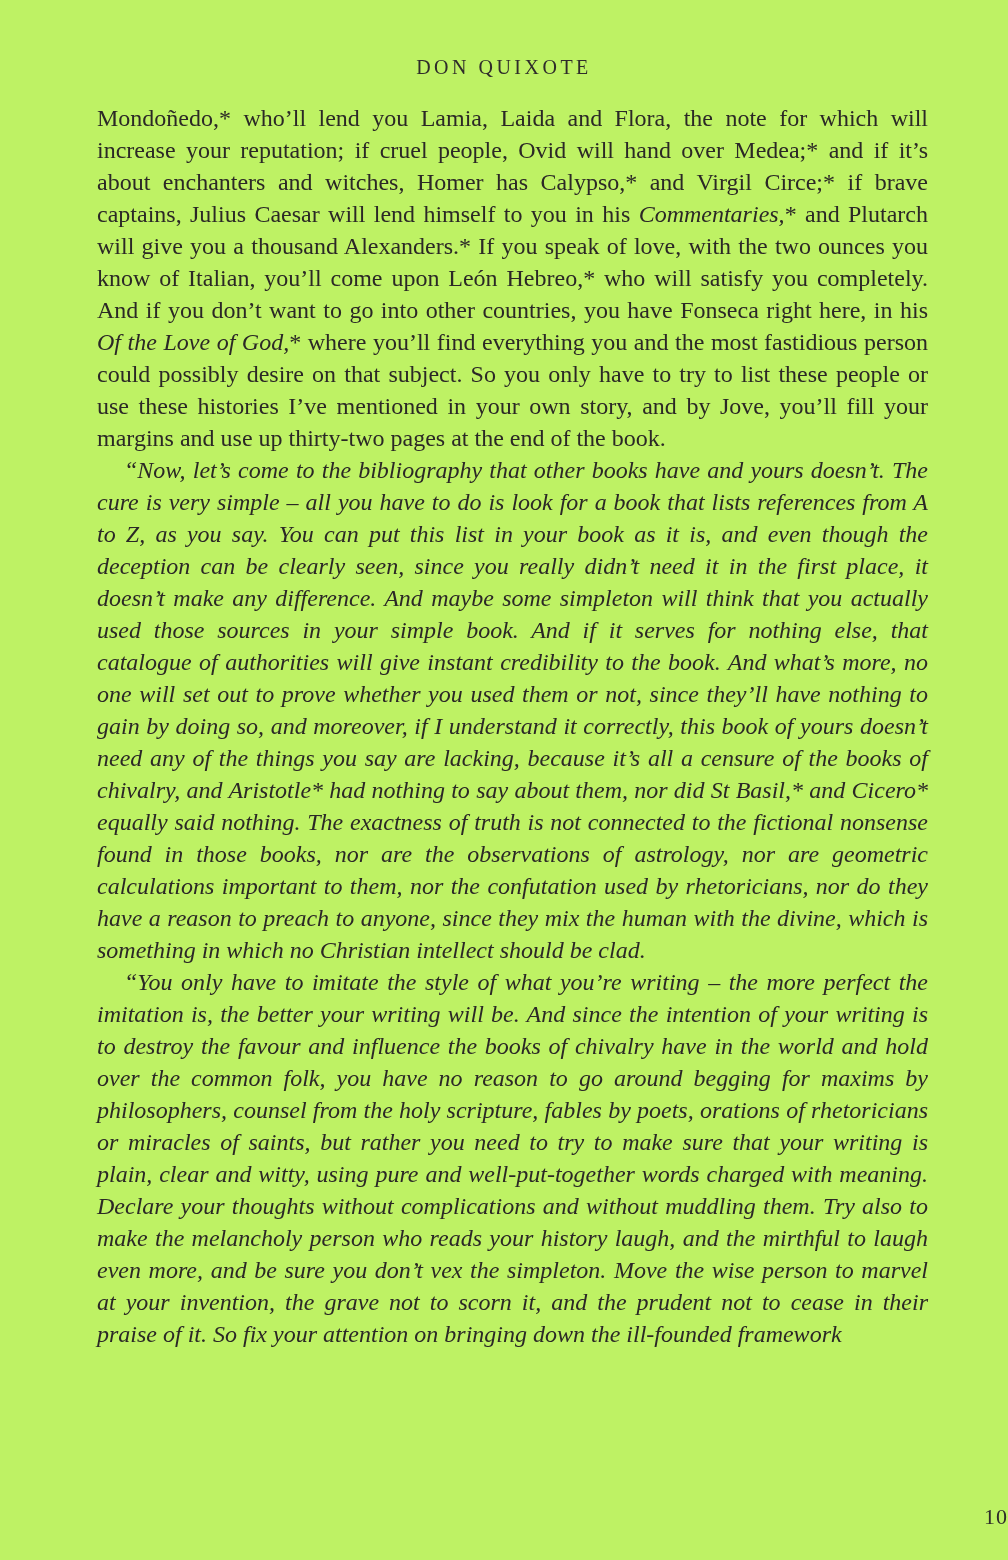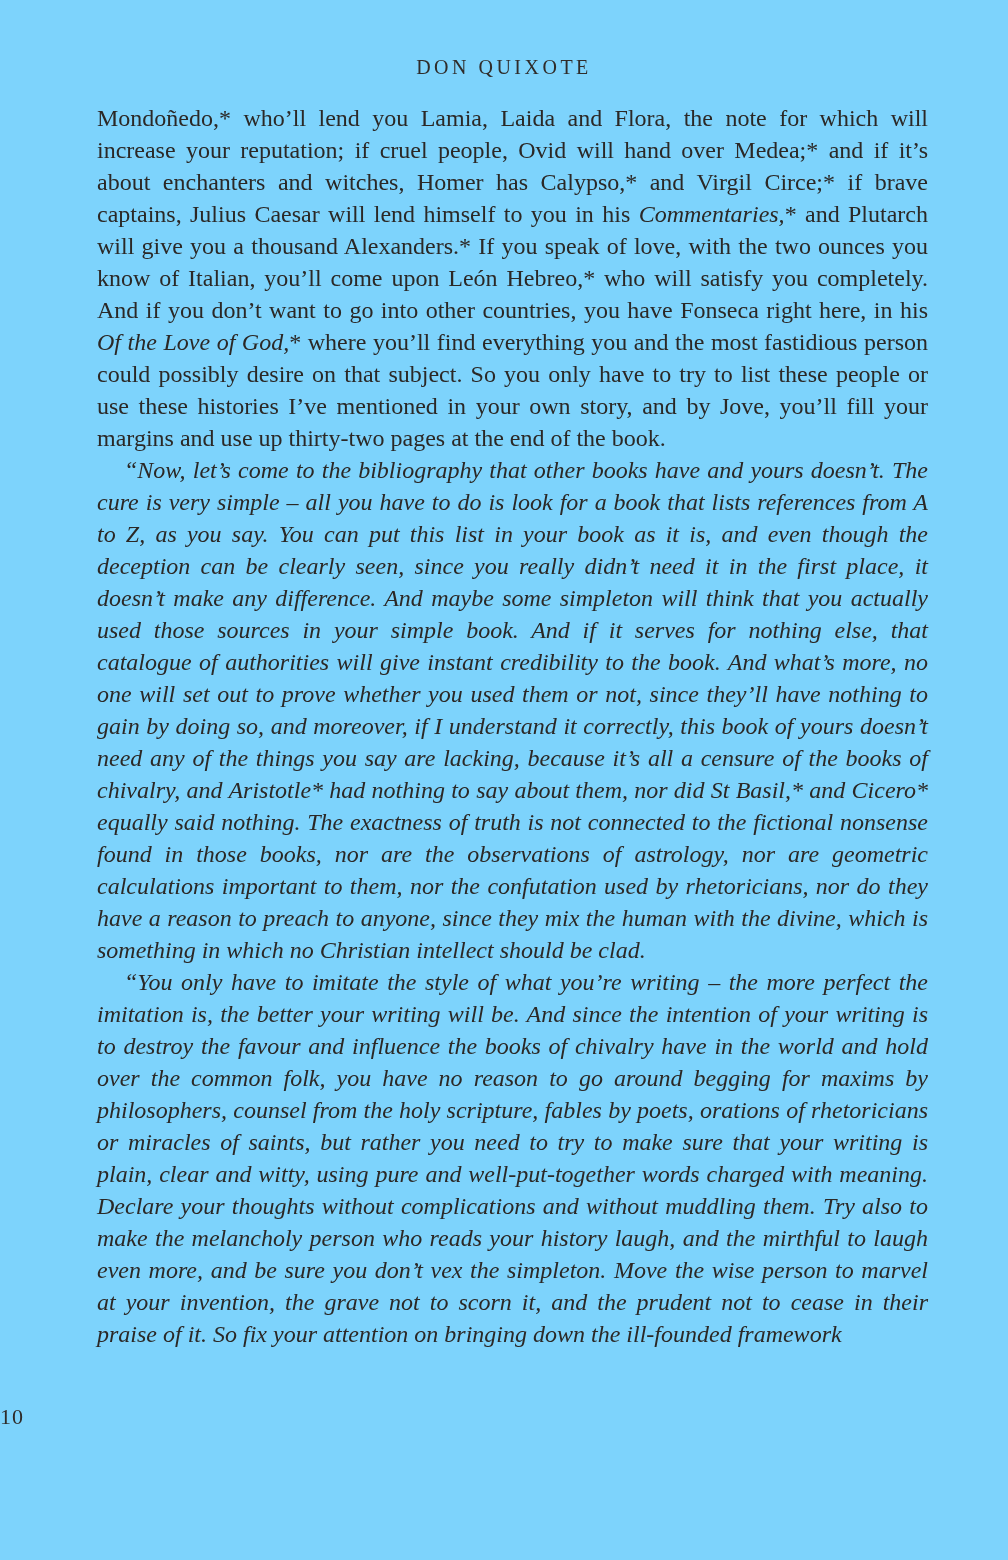--- a/index.html
+++ b/index.html
@@ -4,21 +4,21 @@
 <style>
   html, body {
     margin: 0;
     padding: 0;
     background: #ffffff;
   }
   .book-page {
     position: relative;
     width: 1008px;
     height: 1560px;
-    background: #7dd3fc;
+    background: #bef264;
     color: #2b2826;
     font-family: "Liberation Serif", serif;
     overflow: hidden;
     box-sizing: border-box;
   }
   .running-header {
     position: absolute;
     top: 56px;
     left: 0;
     width: 100%;
@@ -44,24 +44,24 @@
   }
   .body-text p.para.indent {
     text-indent: 27px;
     font-style: italic;
   }
   .body-text .italic {
     font-style: italic;
   }
   .page-number {
     position: absolute;
-    top: 1404px;
+    top: 1504px;
     left: 0;
     width: 100%;
-    text-align: left;
+    text-align: right;
     font-size: 22px;
     letter-spacing: 1px;
     color: #2f2c2a;
     font-variant-numeric: oldstyle-nums;
   }
 </style>
 </head>
 <body>
 
 <div class="book-page">

